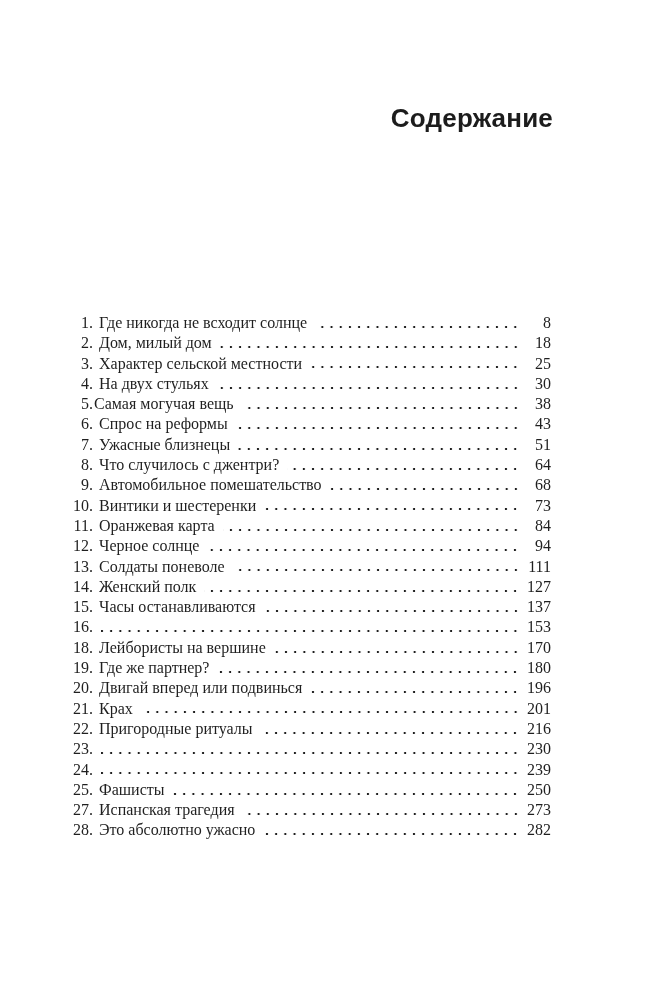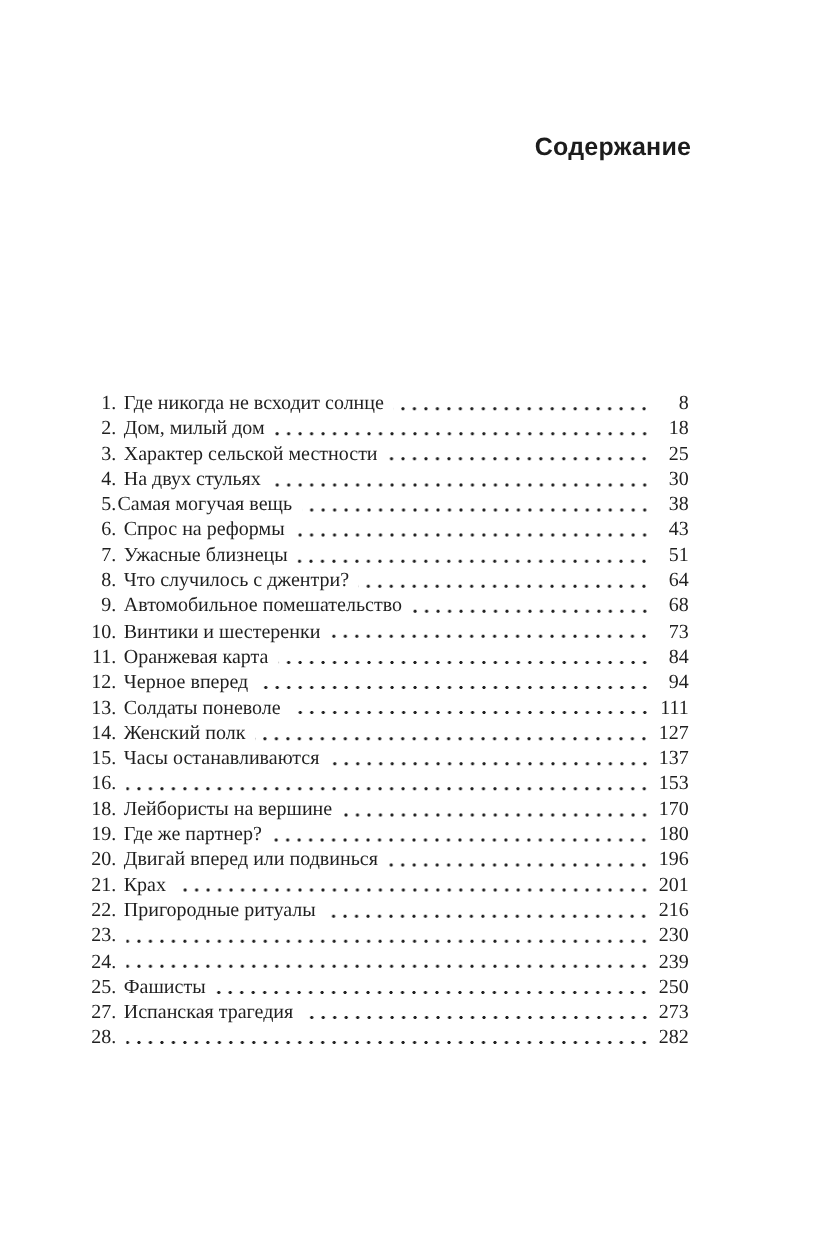--- a/index.html
+++ b/index.html
@@ -14,21 +14,21 @@
     width: 659px; height: 1000px;
     overflow: hidden;
     background: var(--bg, #ffffff);
   }
   .heading {
     position: absolute;
     top: 106px; left: 63px; right: 106px;
     text-align: right;
     font-family: "Liberation Sans", "DejaVu Sans", sans-serif;
     font-weight: 700;
-    font-size: 20px;
+    font-size: 26px;
     line-height: 24px;
     letter-spacing: 0.2px;
     color: var(--heading, #1c1c1c);
   }
   .toc {
     position: absolute;
     top: 313px; left: 63px; right: 108px;
   }
   .row {
     display: flex;
@@ -132,21 +132,21 @@
         <span class="pnum">73</span>
       </div>
       <div class="row">
         <span class="num">11.</span>
         <span class="title">Оранжевая карта</span>
         <span class="leader"></span>
         <span class="pnum">84</span>
       </div>
       <div class="row">
         <span class="num">12.</span>
-        <span class="title">Черное вперед</span>
+        <span class="title">Черное солнце</span>
         <span class="leader"></span>
         <span class="pnum">94</span>
       </div>
       <div class="row">
         <span class="num">13.</span>
         <span class="title">Солдаты поневоле</span>
         <span class="leader"></span>
         <span class="pnum">111</span>
       </div>
       <div class="row">
@@ -213,17 +213,18 @@
         <span class="pnum">250</span>
       </div>
       <div class="row">
         <span class="num">27.</span>
         <span class="title">Испанская трагедия</span>
         <span class="leader"></span>
         <span class="pnum">273</span>
       </div>
       <div class="row">
         <span class="num">28.</span>
+        <span class="title">Это абсолютно ужасно</span>
         <span class="leader"></span>
         <span class="pnum">282</span>
       </div>
     </div>
 </div>
 
 </body></html>

